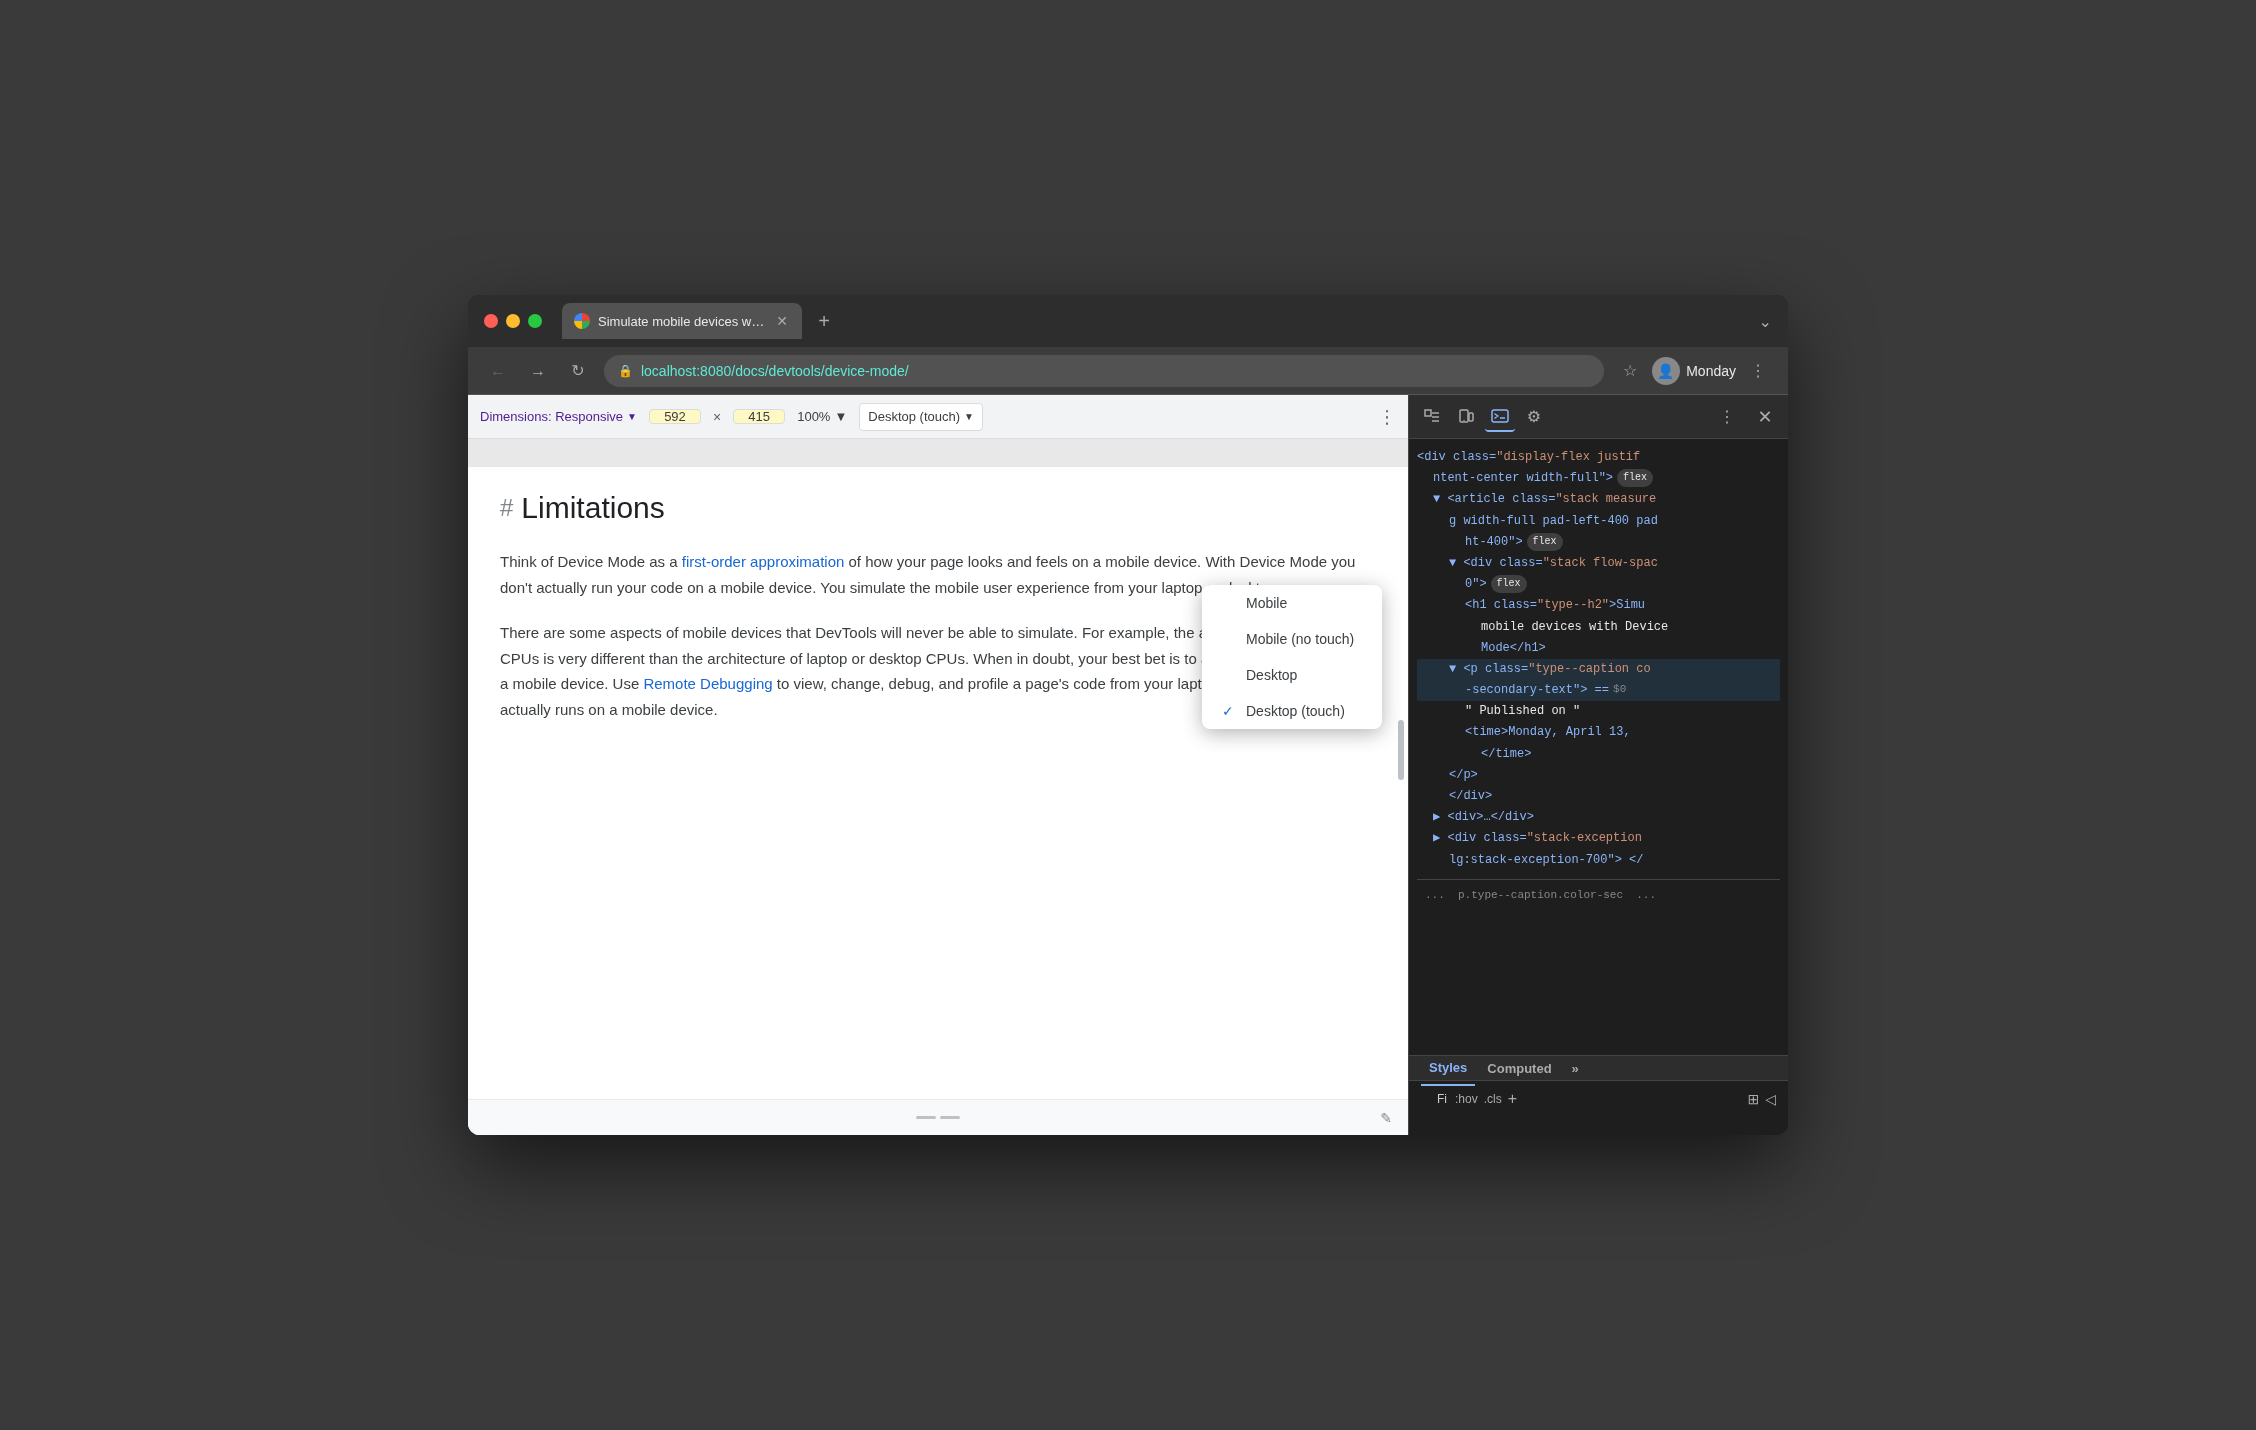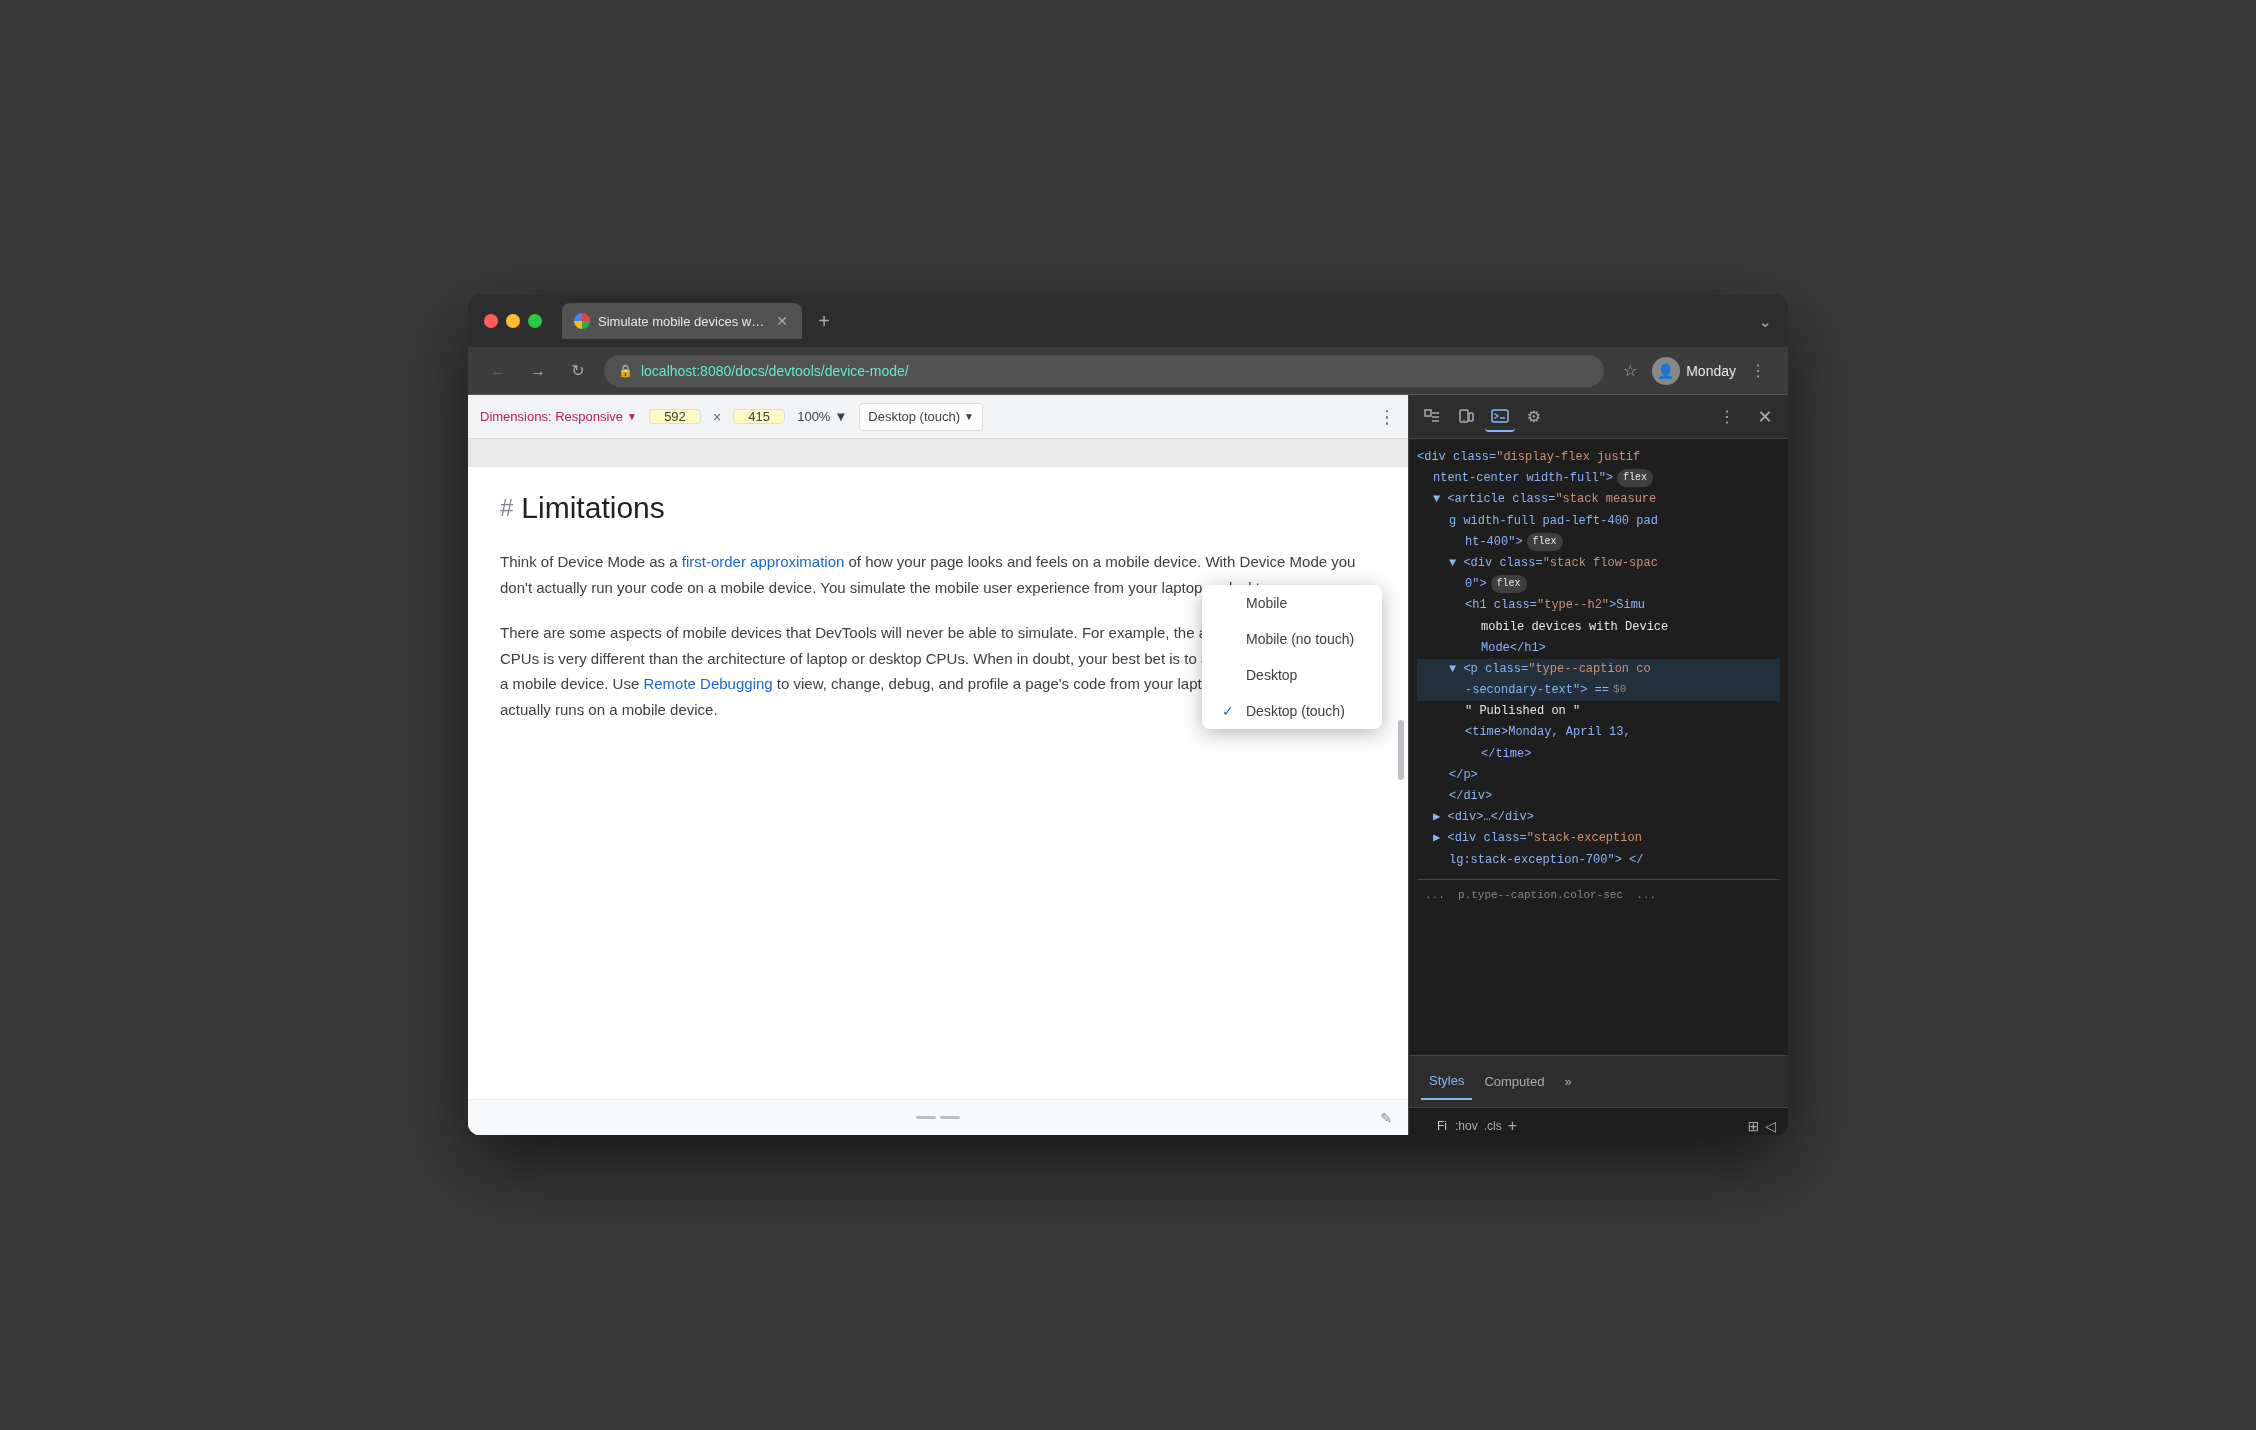--- a/index.html
+++ b/index.html
@@ -213,21 +213,21 @@
       border-bottom: 1px solid #dadce0;
       height: 44px;
       display: flex;
       align-items: center;
       padding: 0 12px;
       gap: 12px;
       flex-shrink: 0;
     }
 
     .dimensions-label {
-      color: #be185d;
+      color: #4c1d95;
       font-size: 13px;
       display: flex;
       align-items: center;
       gap: 4px;
     }
 
     .dimensions-label .chevron {
       font-size: 10px;
     }
 
@@ -443,25 +443,26 @@
     
     .devtools-bottom {
       height: 80px;
       border-top: 1px solid #444;
       flex-shrink: 0;
     }
 
     .devtools-tabs {
       display: flex;
       align-items: center;
-      height: 52px;
+      height: 25px;
       background: #2d2d2d;
       padding: 0 12px;
       gap: 4px;
       border-bottom: 1px solid #444;
+      font-weight: bold;
     }
 
     .devtools-tab {
       color: #aaa;
       font-size: 13px;
       padding: 0 8px;
       height: 36px;
       display: flex;
       align-items: center;
       cursor: pointer;

